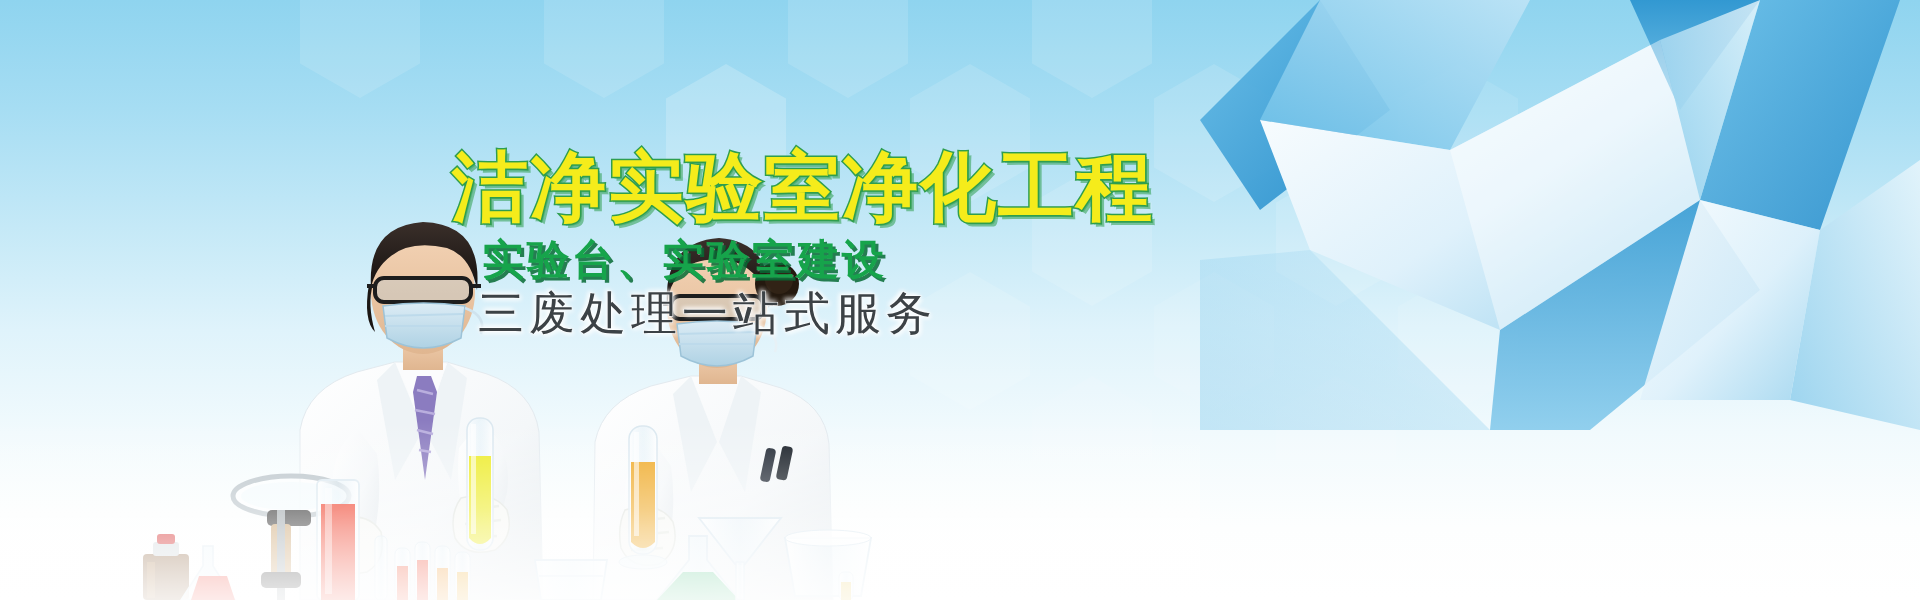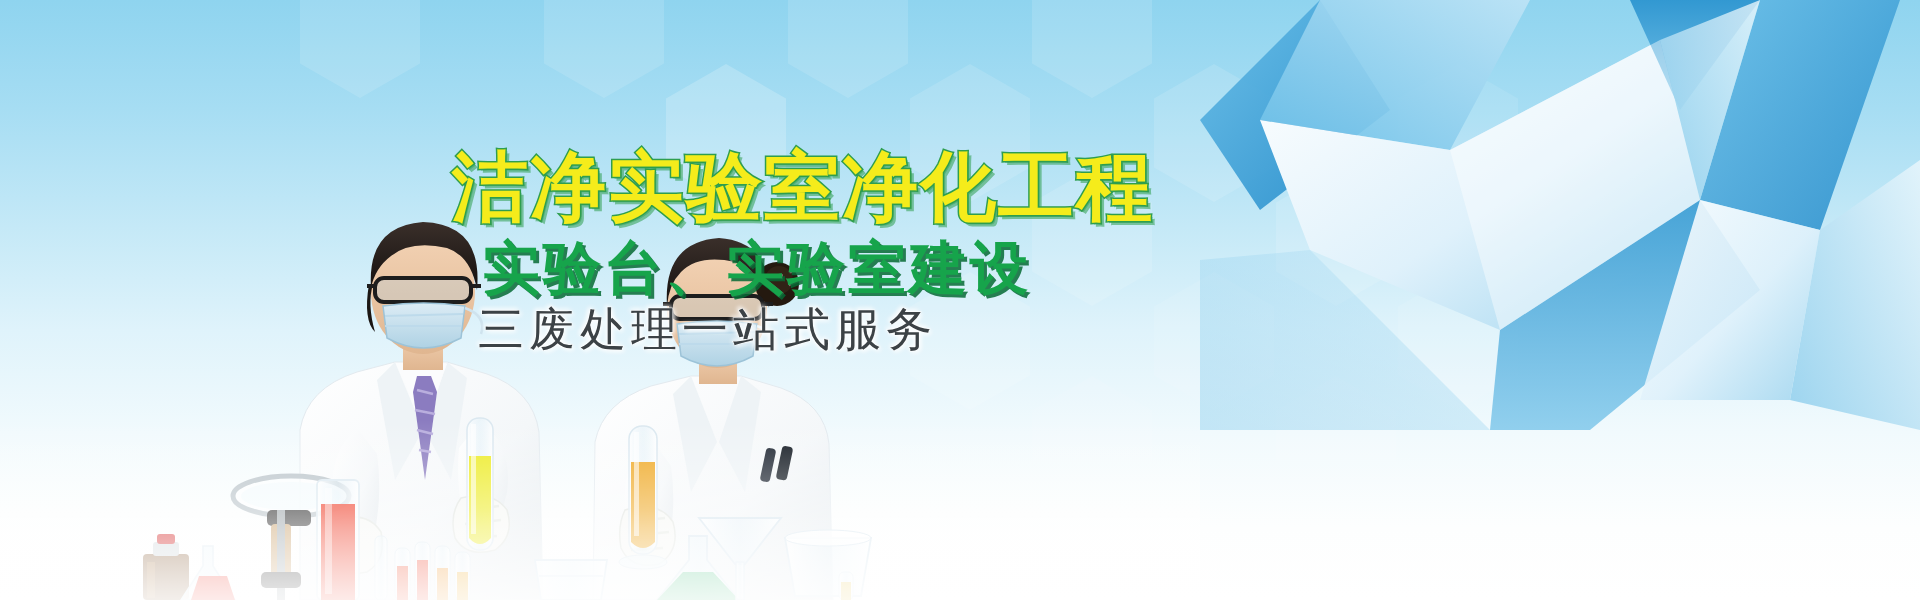--- a/index.html
+++ b/index.html
@@ -43,21 +43,21 @@
     color:#f5ec1b;
     -webkit-text-stroke:3px #2f9e4f;
     paint-order:stroke fill;
     text-shadow:
        4px 4px 0 rgba(47,158,79,.55),
        2px 2px 0 rgba(47,158,79,.45);
     white-space:nowrap;
     margin:0 0 12px 0;
   }
   .subline{
-    font-size:58px;line-height:1.05;font-weight:bold;letter-spacing:3px;
+    font-size:42px;line-height:1.05;font-weight:bold;letter-spacing:3px;
     color:#16a44b;
     text-shadow:
        3px 3px 0 rgba(6,106,52,.85),
        1px 1px 0 rgba(255,255,255,.35);
     white-space:nowrap;
     margin:0 0 8px 30px;
   }
   .thirdline{
     font-size:46px;line-height:1.05;letter-spacing:5px;font-weight:500;
     color:#3c4246;

